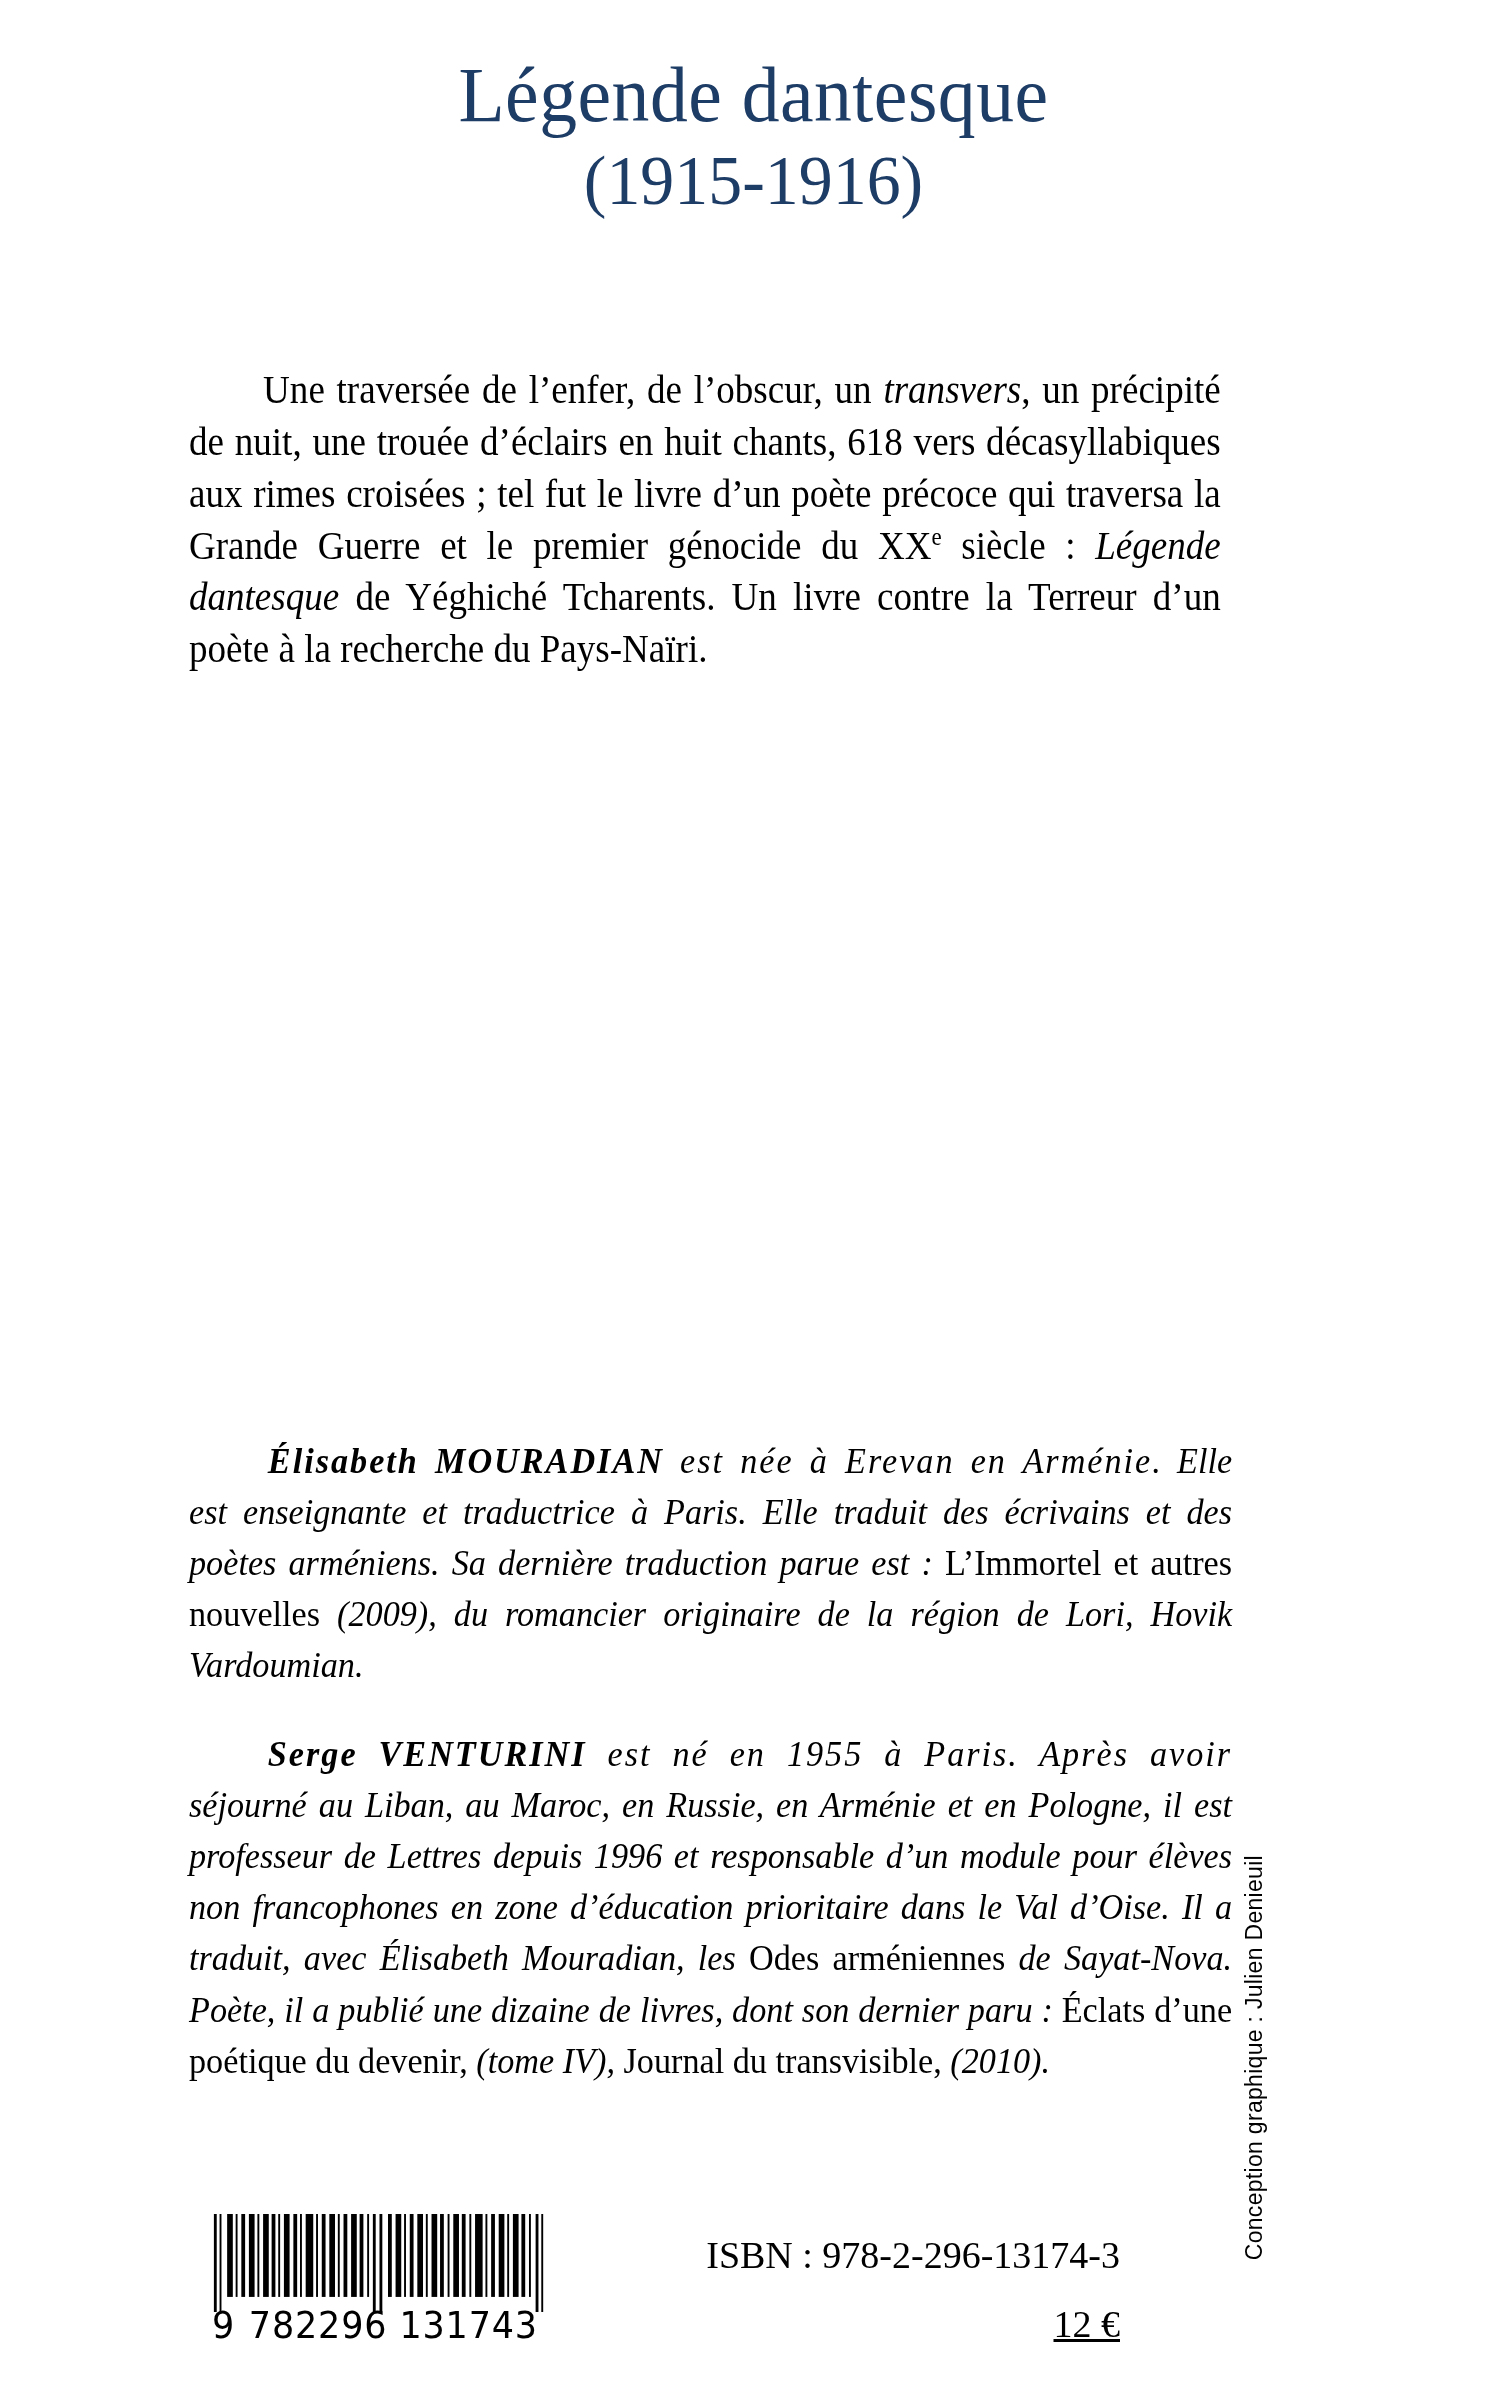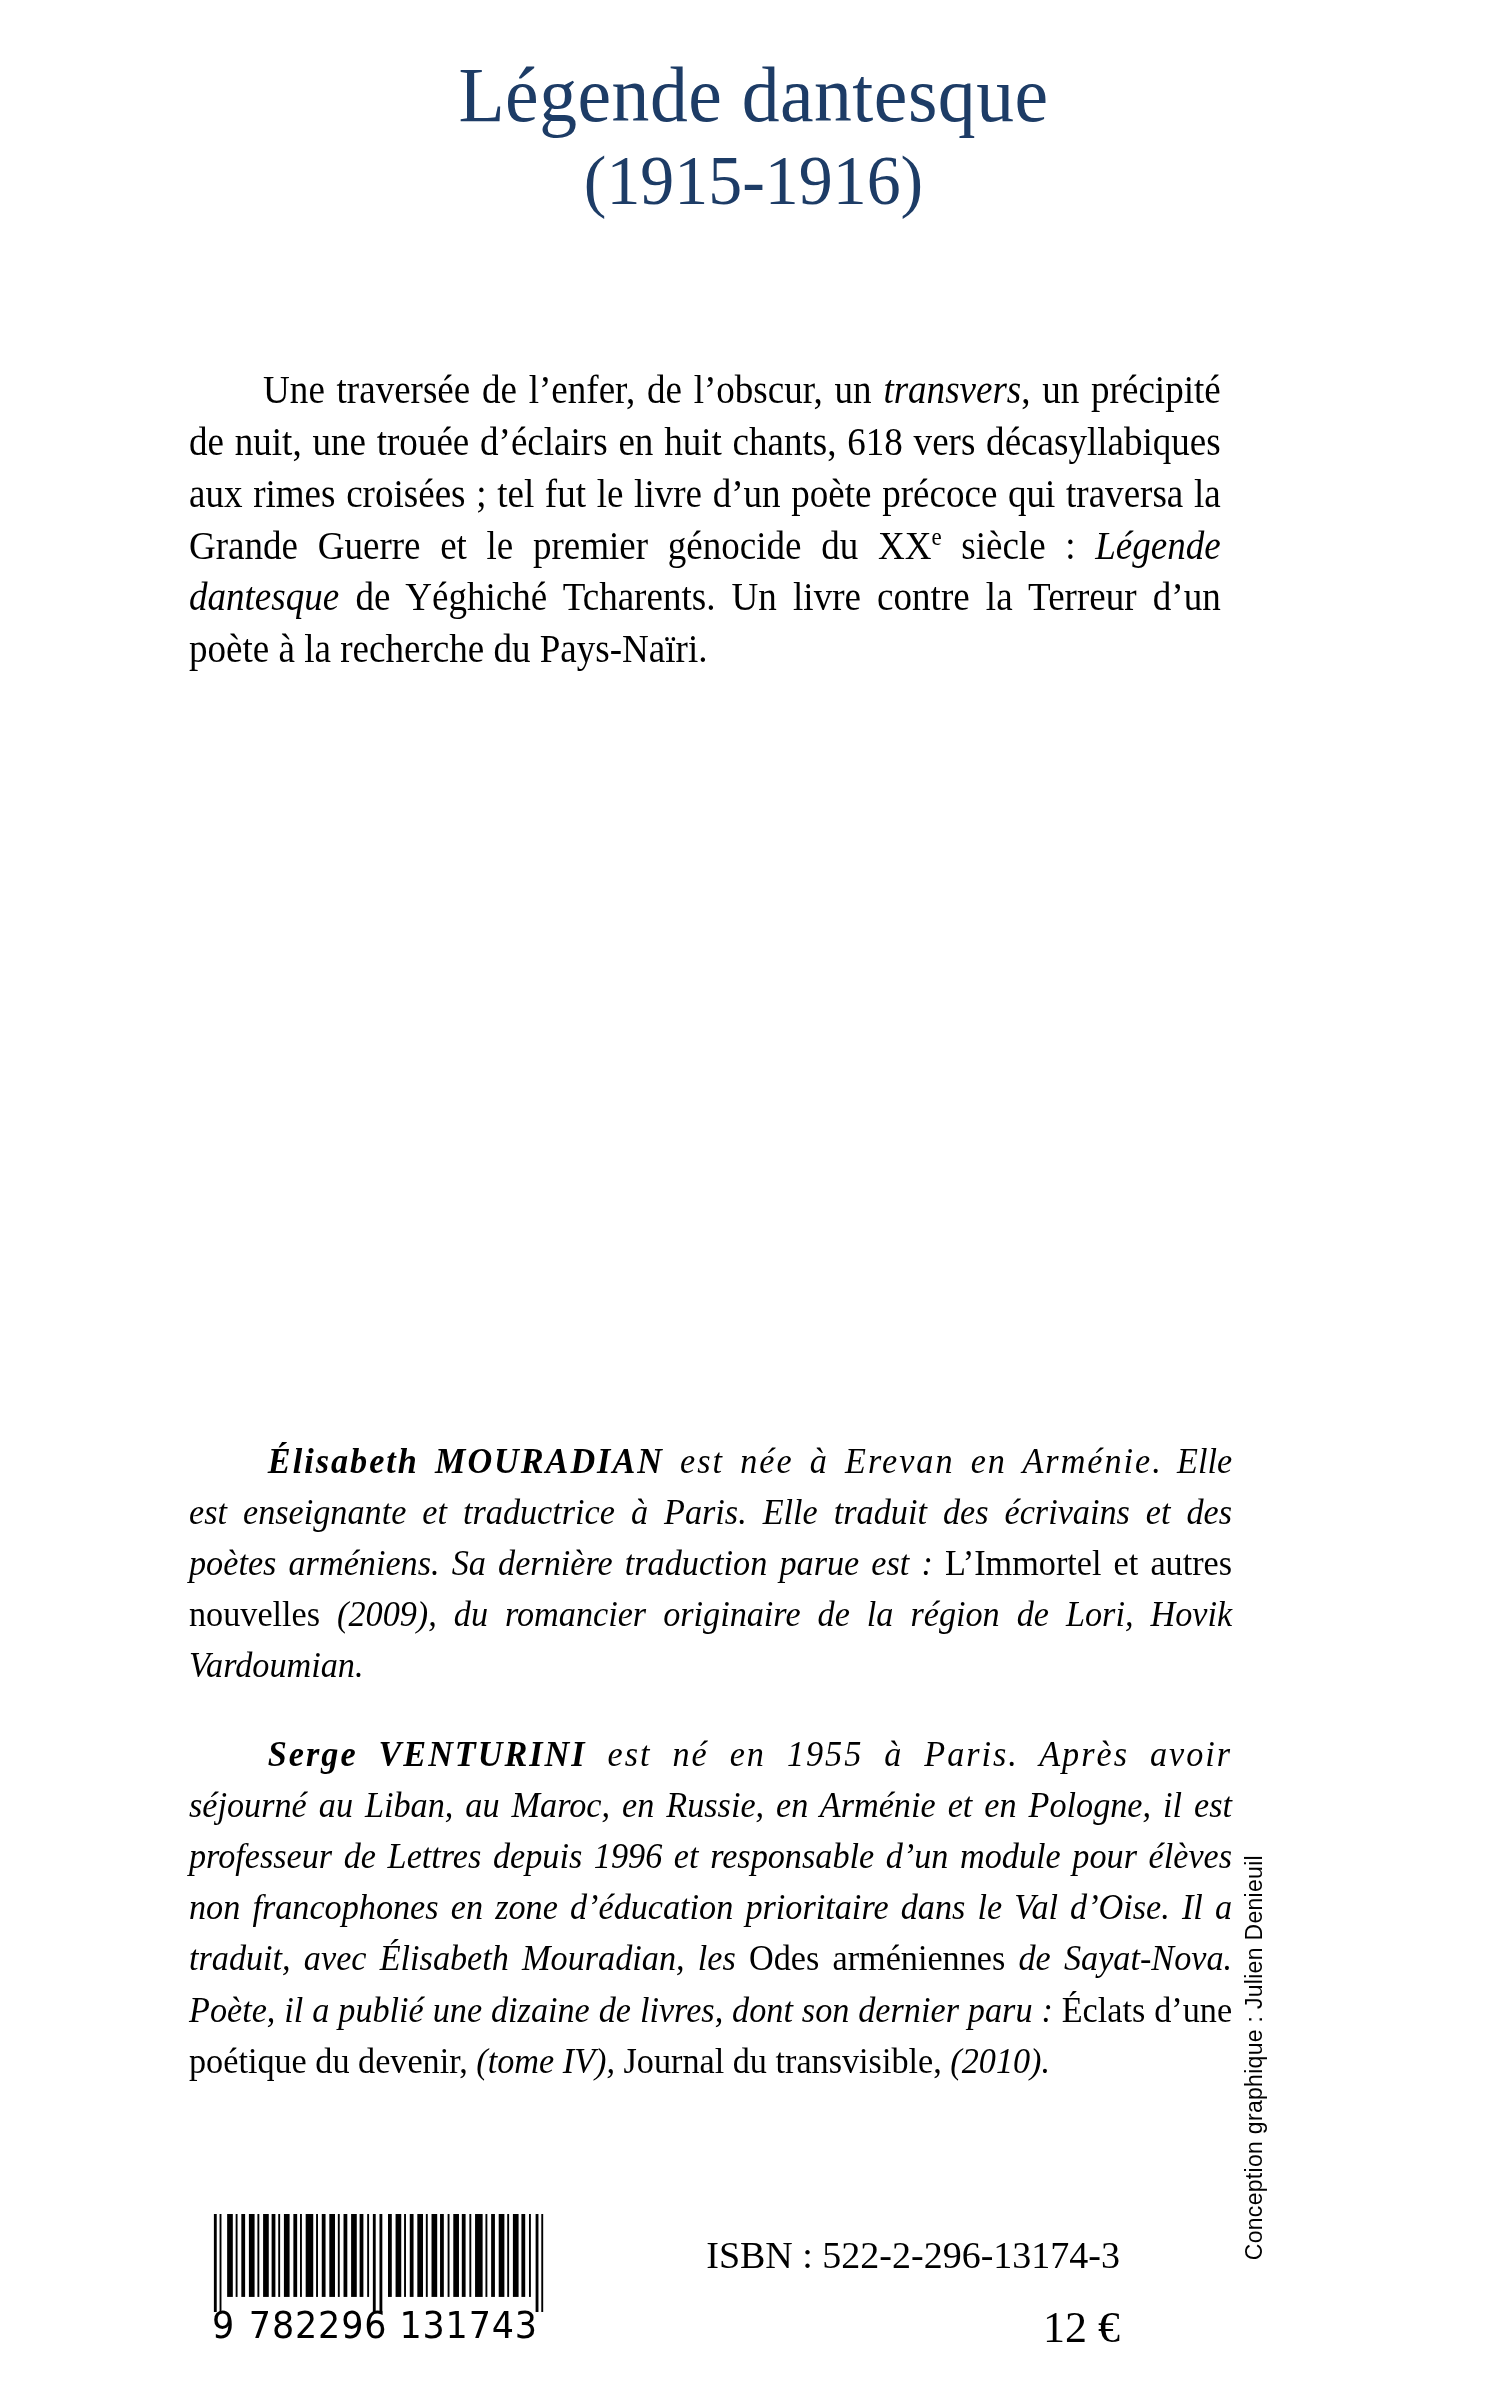--- a/index.html
+++ b/index.html
@@ -125,22 +125,23 @@
     position: absolute;
     right: 142px;
     top: 2233px;
     font-size: 38px;
     white-space: nowrap;
   }
   .price {
     position: absolute;
     right: 142px;
     top: 2302px;
-    font-size: 44px;
-    white-space: nowrap;
+    font-size: 38px;
+    white-space: nowrap;
+    text-decoration: underline;
   }
 
   
   .credit {
     position: absolute;
     right: 21px;
     top: 1855px;
     font-family: "Liberation Sans", "DejaVu Sans", sans-serif;
     font-size: 23px;
     letter-spacing: 0.3px;
@@ -213,19 +214,19 @@
         <rect x="318" y="0" width="6" height="88"></rect>
         <rect x="327" y="0" width="4" height="88"></rect>
         <rect x="335" y="0" width="2" height="88"></rect>
         <rect x="342" y="0" width="3" height="104"></rect>
         <rect x="348" y="0" width="2" height="104"></rect>
       </g>
     </svg>
     <div class="barcode-digits"><span class="lead">9</span><span class="grp">782296</span><span>131743</span></div>
   </div>
 
-  <div class="isbn">ISBN : 522-2-296-13174-3</div>
+  <div class="isbn">ISBN : 978-2-296-13174-3</div>
   <div class="price">12 €</div>
 
   <div class="credit">Conception graphique : Julien Denieuil</div>
 
 </div>
 
 
 </body></html>

